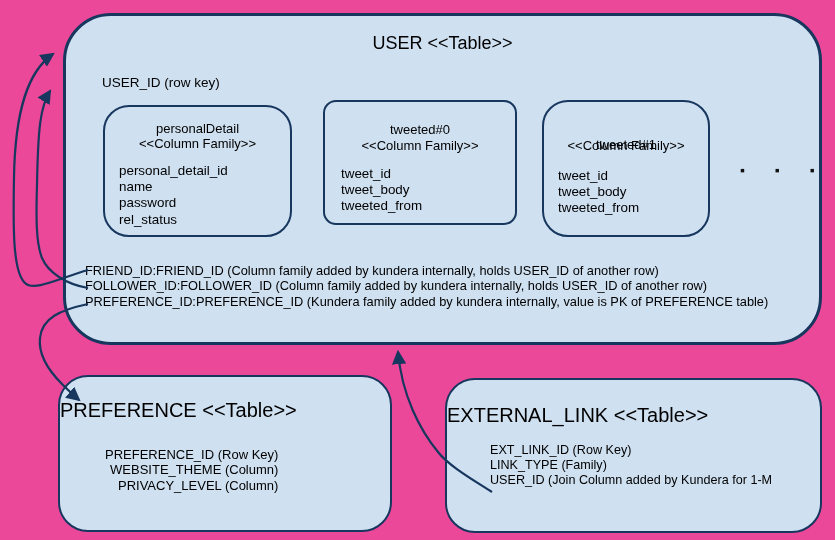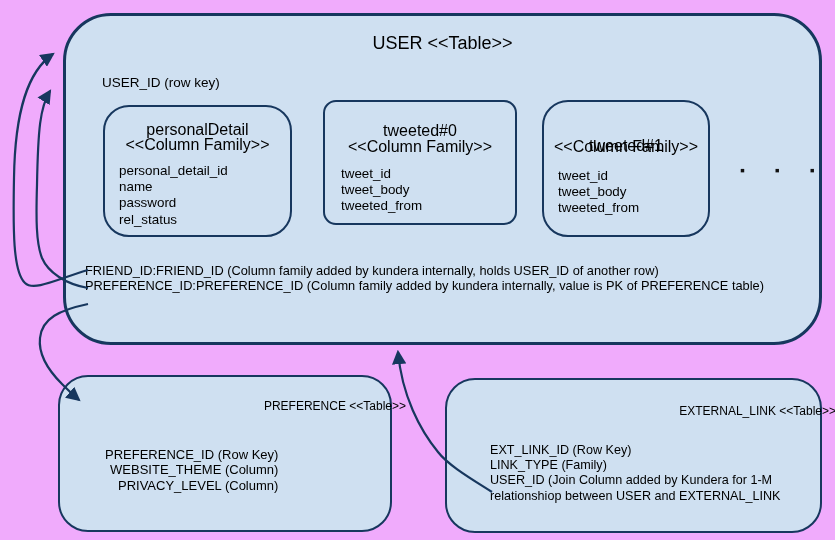--- a/index.html
+++ b/index.html
@@ -1,49 +1,49 @@
 <!DOCTYPE html>
 <html><head>
 <meta charset="utf-8">
 <style>
   html,body { margin:0; padding:0; background:#ffffff; }
   .canvas {
-    position:relative; width:835px; height:540px; background:#f0abfc;
+    position:relative; width:835px; height:540px; background:#ec4899;
     font-family:"Liberation Sans", sans-serif; color:#000; overflow:hidden;
   }
   .box {
     position:absolute; background:#cfe0f1; border:2px solid #17375e;
     box-sizing:border-box;
   }
   #user-box   { left:63px;  top:13px;  width:759px; height:332px; border-radius:48px; border-width:3px; }
   #cf-0       { left:103px; top:105px; width:189px; height:132px; border-radius:26px; }
   #cf-1       { left:323px; top:100px; width:194px; height:125px; border-radius:13px; }
   #cf-2       { left:542px; top:100px; width:168px; height:137px; border-radius:26px; }
   #pref-box   { left:58px;  top:375px; width:334px; height:157px; border-radius:30px; }
   #ext-box    { left:445px; top:378px; width:377px; height:155px; border-radius:30px; }
 
   .user-title { position:absolute; left:0; top:17px; width:100%; text-align:center; font-size:18px; }
   .row-key    { position:absolute; left:36px; top:59px; font-size:13.5px; }
 
-  .cf-title, .cf-stereo { position:absolute; left:0; width:100%; text-align:center; font-size:16px; }
+  .cf-title, .cf-stereo { position:absolute; left:0; width:100%; text-align:center; font-size:13px; }
   .cf-fields  { position:absolute; font-size:13.4px; }
   .cf-fields div { line-height:16.2px; }
   #cf-0 .cf-title  { top:14px; }  #cf-0 .cf-stereo { top:29px; }
   #cf-0 .cf-fields { left:14px; top:56px; }
   #cf-1 .cf-title  { top:20px; }  #cf-1 .cf-stereo { top:36px; }
   #cf-1 .cf-fields { left:16px; top:64px; }
   #cf-2 .cf-title  { top:35px; }  #cf-2 .cf-stereo { top:36px; }
   #cf-2 .cf-fields { left:14px; top:66px; }
 
   .ellipsis { position:absolute; left:740px; top:162px; font-size:14px; letter-spacing:13px; color:#111; }
 
   .notes { position:absolute; left:85px; top:263px; font-size:12.8px; }
   .notes div { line-height:15.3px; white-space:nowrap; }
 
-  .tbl-title  { position:absolute; left:0; top:22px; width:100%; text-align:right; font-size:12px;padding-left:16px; }
+  .tbl-title  { position:absolute; left:0; top:22px; width:100%; text-align:left; font-size:20px; }
   .tbl-fields { position:absolute; font-size:13px; }
   .tbl-fields div { line-height:15.4px; white-space:nowrap; }
   #pref-box .tbl-fields { left:45px; top:70px;text-align:right; }
   #ext-box  .tbl-title  { top:24px; }
   #ext-box  .tbl-fields { left:43px; top:63px; font-size:12.6px; }
   #ext-box  .tbl-fields div { line-height:15.2px; }
 
   #arrow-layer { position:absolute; left:0; top:0; width:835px; height:540px; pointer-events:none; z-index:5; }
 </style>
 </head>
@@ -84,39 +84,39 @@
       <div>tweet_id</div>
       <div>tweet_body</div>
       <div>tweeted_from</div>
     </div>
   </div>
 
   <div class="ellipsis">▪ ▪ ▪</div>
 
   <div class="notes">
     <div>FRIEND_ID:FRIEND_ID (Column family added by kundera internally, holds USER_ID of another row)</div>
-    <div>PREFERENCE_ID:PREFERENCE_ID (Column family added by kundera internally, value is PK of PREFERENCE table)</div>
+    <div>FOLLOWER_ID:FOLLOWER_ID (Column family added by kundera internally, holds USER_ID of another row)</div>
+    <div>PREFERENCE_ID:PREFERENCE_ID (Kundera family added by kundera internally, value is PK of PREFERENCE table)</div>
   </div>
 
   <div class="box" id="pref-box">
     <div class="tbl-title">PREFERENCE &lt;&lt;Table&gt;&gt;</div>
     <div class="tbl-fields">
       <div>PREFERENCE_ID (Row Key)</div>
       <div>WEBSITE_THEME (Column)</div>
       <div>PRIVACY_LEVEL (Column)</div>
     </div>
   </div>
 
   <div class="box" id="ext-box">
     <div class="tbl-title">EXTERNAL_LINK &lt;&lt;Table&gt;&gt;</div>
     <div class="tbl-fields">
       <div>EXT_LINK_ID (Row Key)</div>
       <div>LINK_TYPE (Family)</div>
       <div>USER_ID (Join Column added by Kundera for 1-M</div>
-      <div>relationshiop between USER and EXTERNAL_LINK</div>
     </div>
   </div>
 
   <svg id="arrow-layer" viewBox="0 0 835 540" xmlns="http://www.w3.org/2000/svg">
     <defs>
       <marker id="ah" viewBox="0 0 10 10" refX="8.5" refY="5" markerWidth="6.5" markerHeight="6.5" orient="auto">
         <path d="M0,0 L10,5 L0,10 z" fill="#17375e"></path>
       </marker>
     </defs>
     <g fill="none" stroke="#17375e" stroke-width="2.2">

